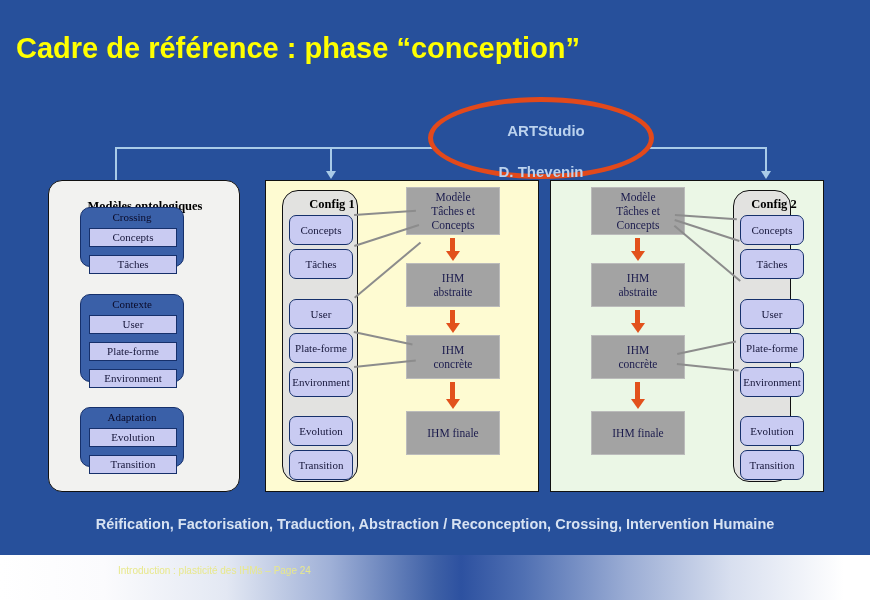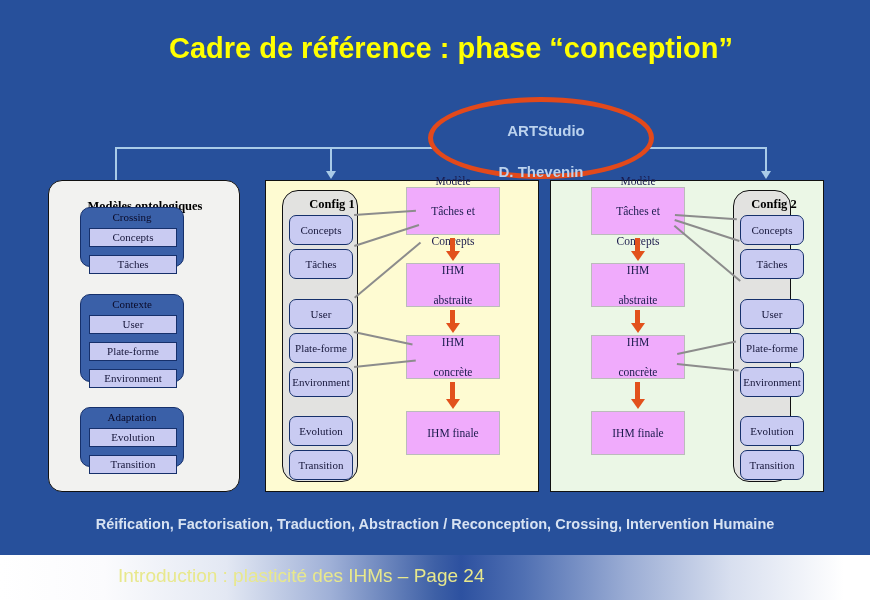--- a/index.html
+++ b/index.html
@@ -7,22 +7,22 @@
     width:870px;height:600px;
     background:#27509B;
     font-family:"Liberation Sans", sans-serif;
     overflow:hidden;
     position:relative;
   }
   #slide{position:absolute;left:0;top:0;width:870px;height:600px;}
 
   
   .title{
-    position:absolute;left:8px;top:32px;width:725px;
-    text-align:right;
+    position:absolute;left:16px;top:32px;width:725px;
+    text-align:left;
     color:#FFFF00;
     font-size:29px;font-weight:bold;
     letter-spacing:0px;
     white-space:nowrap;
   }
 
   
   .subtitle{
     position:absolute;left:47px;top:95px;width:420px;
     color:#F6F5B4;
@@ -110,27 +110,26 @@
   }
   .cbox{
     position:absolute;background:#C9CBF2;border:1px solid #16306B;
     border-radius:7px;box-sizing:border-box;
     font-family:"Liberation Serif", serif;font-size:11px;color:#16163A;
     text-align:center;line-height:28px;height:30px;
   }
 
   
   .gbox{
-    position:absolute;background:#f0abfc;border:1px solid #BBBBBB;
+    position:absolute;background:#a3a3a3;border:1px solid #BBBBBB;
     box-sizing:border-box;
     font-family:"Liberation Serif", serif;font-size:11.5px;color:#1B1B4D;
     text-align:center;
     display:flex;align-items:center;justify-content:center;
     line-height:14px;
-    gap:16px;
   }
   .oarrow{
     position:absolute;width:5px;background:#E2511C;z-index:6;
   }
   .oarrow-head{
     position:absolute;width:0;height:0;
     border-left:7px solid transparent;
     border-right:7px solid transparent;
     border-top:10px solid #E2511C;
     z-index:6;
@@ -150,21 +149,21 @@
   }
   .footer{
     position:absolute;left:0;top:555px;width:870px;height:45px;
     background:linear-gradient(to right,
        #FFFFFF 0%, #FBFBFD 12%, #E3E8F3 26%, #9FB0D7 38%,
        #3E60A6 50%, #2D51A0 53%, #4F6FB2 60%, #9AACD4 72%,
        #D8DFEF 84%, #FFFFFF 97%);
   }
   .footer-text{
     position:absolute;left:118px;top:10px;
-    color:#E8E88C;font-size:19px;
+    color:#E8E88C;font-size:10px;
     white-space:nowrap;
   }
   .footer-cap{
     position:absolute;left:0;top:551px;width:870px;height:4px;
     background:#27509B;
   }
 </style>
 </head>
 <body>
 

